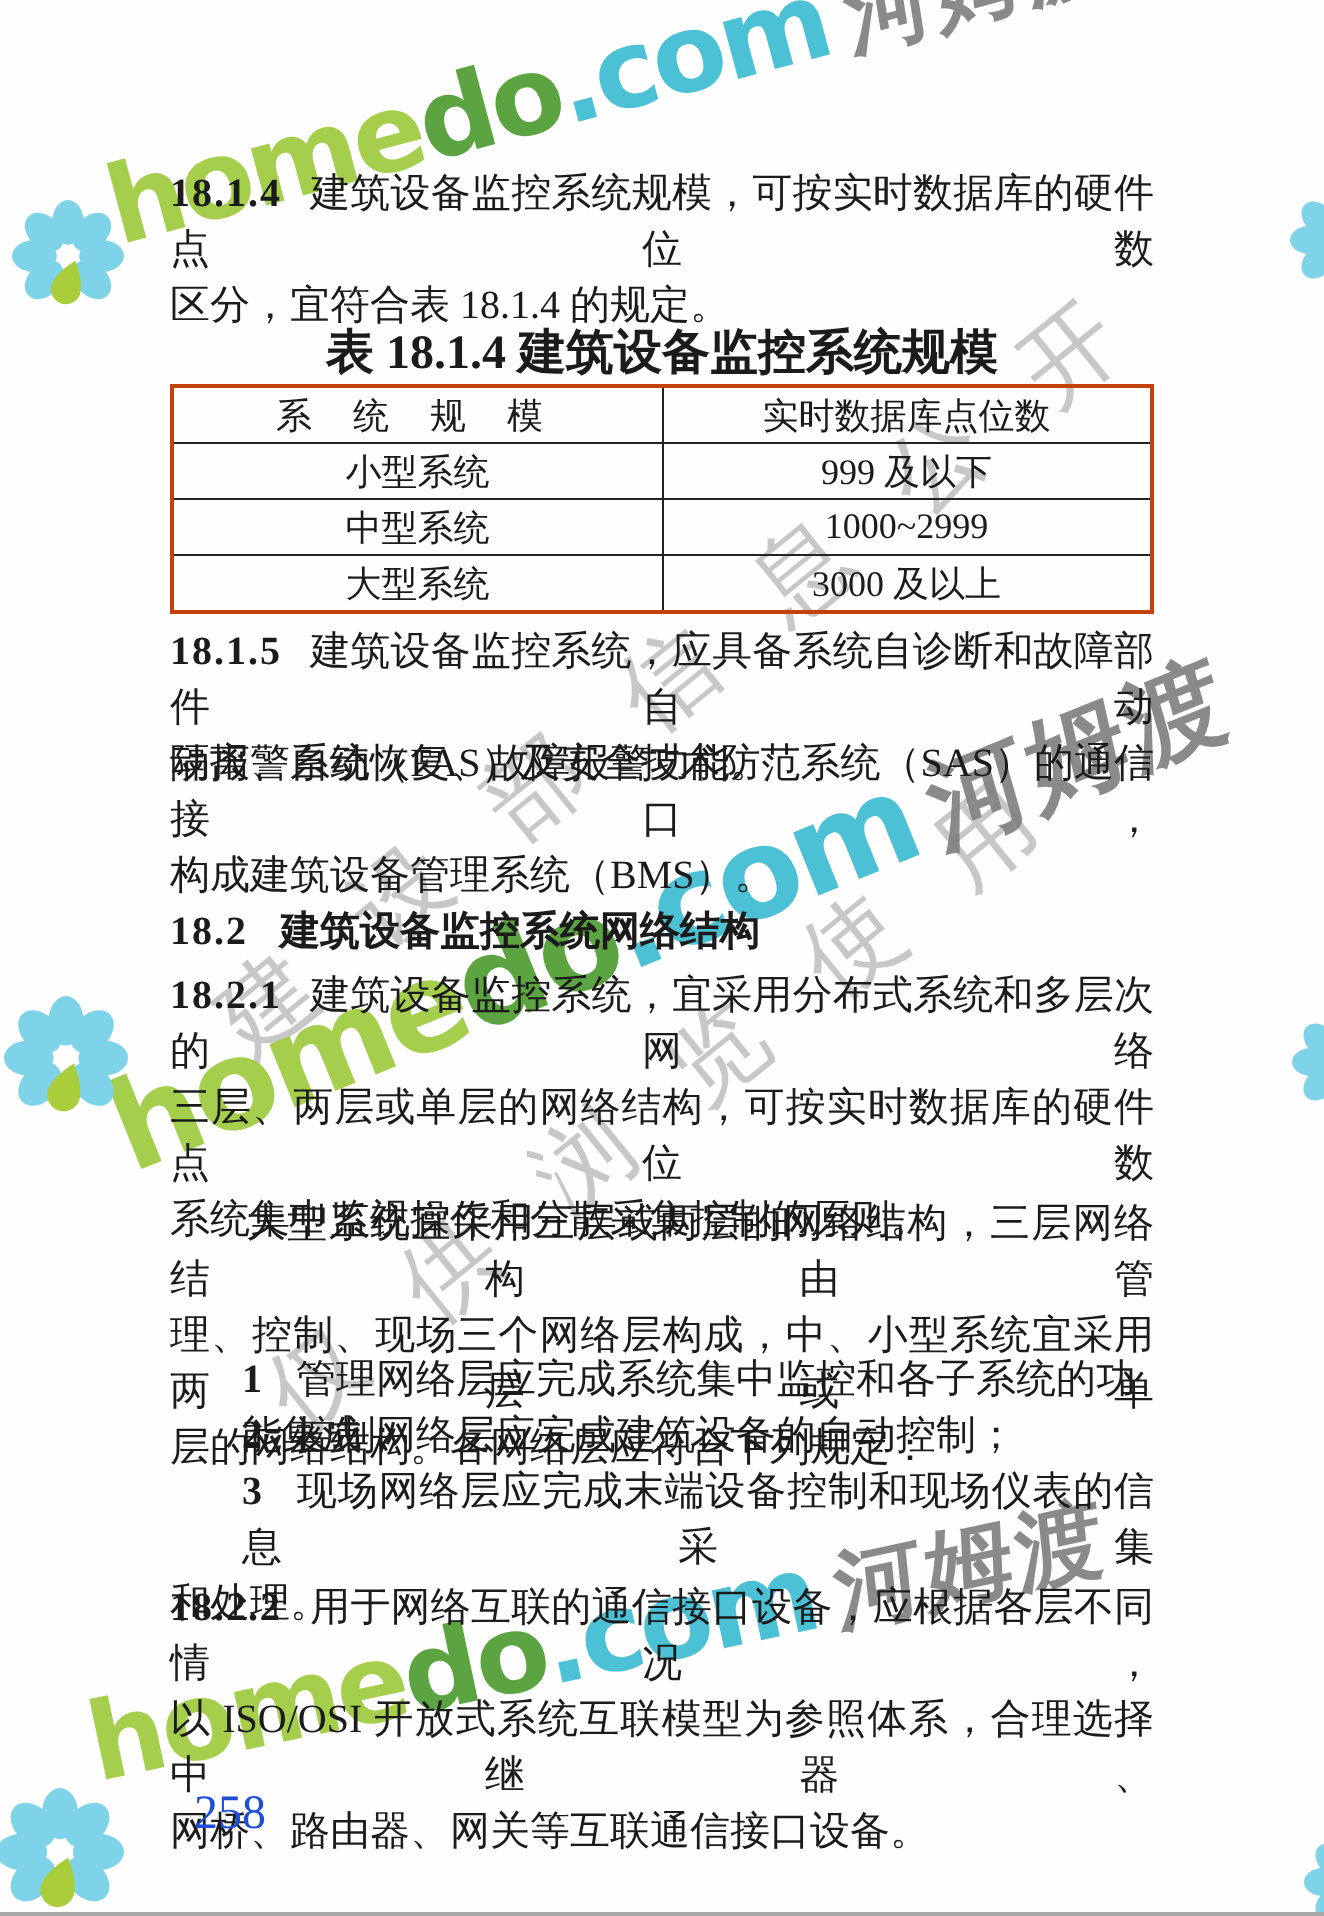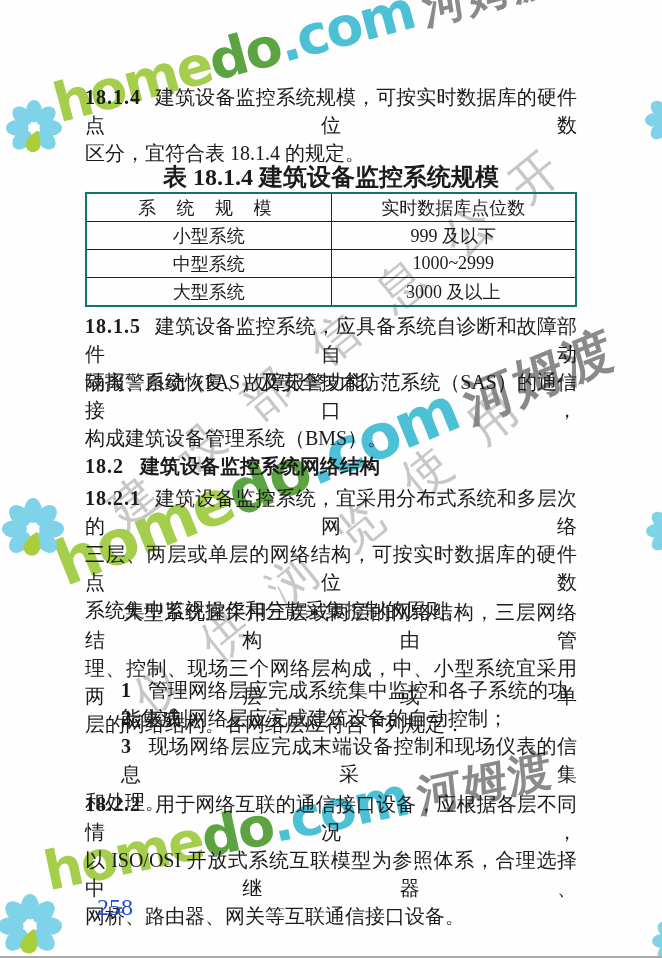--- a/index.html
+++ b/index.html
@@ -37,21 +37,21 @@
   .item{padding-left:36px;box-sizing:border-box;}
   .item .num{margin-right:16px;}
 
   .caption{position:absolute;left:0;width:100%;text-align:center;font-weight:bold;
            font-size:24px;line-height:26px;}
   .h182{position:absolute;left:0;width:100%;text-align:left;font-weight:bold;
         font-size:20px;line-height:28px;}
   .h182 .hnum{margin-right:16px;}
 
   table.scale{position:absolute;left:0;top:192px;width:100%;border-collapse:collapse;
-              border:2px solid #0f766e;table-layout:fixed;font-family:Liberation Serif, serif;}
+              border:2px solid #c2410c;table-layout:fixed;font-family:Liberation Serif, serif;}
   table.scale td{border:1px solid #222;text-align:center;vertical-align:middle;
                  font-size:18px;height:27px;padding:0;}
   td.hdr-scale{letter-spacing:8px;}
 
   .pageno{position:absolute;left:12px;top:894px;font-size:24px;color:#1d4ed8;
           font-family:"Liberation Serif",serif;}
   .bottom-edge{position:absolute;left:0;bottom:0;width:100%;height:2px;background:#a9a9a9;z-index:3;}
 </style>
 </head>
 <body>

